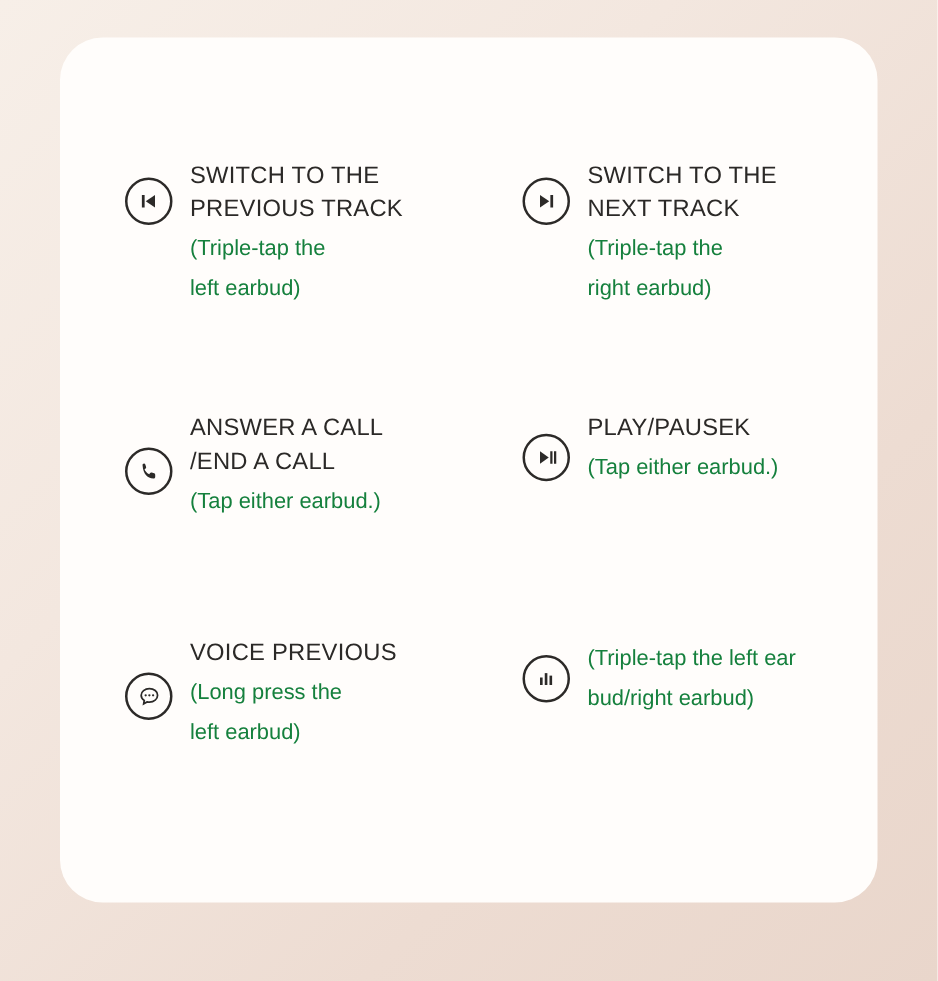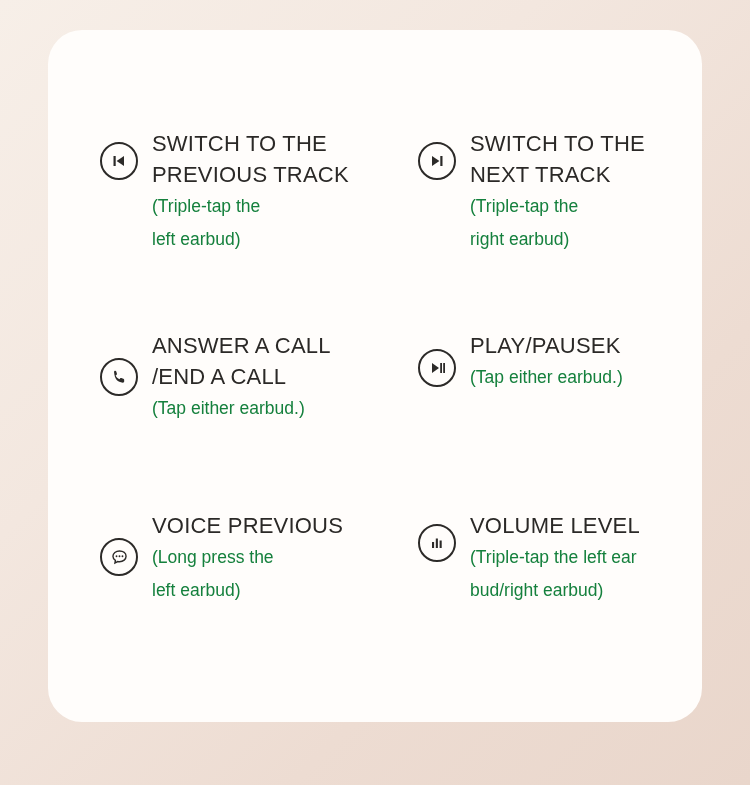--- a/index.html
+++ b/index.html
@@ -54,21 +54,21 @@
     display: flex;
     align-items: center;
     justify-content: center;
     color: #2c2a28;
   }
   .texts {
     margin-left: 12px;
     max-width: 240px;
   }
   .title {
-    font-size: 22px;
+    font-size: 19px;
     line-height: 1.42;
     color: #2b2927;
     letter-spacing: 0.2px;
     white-space: pre-line;
     font-weight: 400;
   }
   .sub {
     font-size: 17.5px;
     line-height: 1.85;
     color: #15803d;
@@ -181,21 +181,20 @@
         <div class="icon-wrap">
           <div class="icon-circle">
             <svg width="20" height="20" viewBox="0 0 20 20" aria-hidden="true">
               <rect x="5" y="9" width="2.1" height="6" fill="#2c2a28"></rect>
               <rect x="8.8" y="5.5" width="2.1" height="9.5" fill="#2c2a28"></rect>
               <rect x="12.6" y="7.5" width="2.1" height="7.5" fill="#2c2a28"></rect>
             </svg>
           </div>
         </div>
         <div class="texts" style="max-width:250px">
-          <div class="title">VOLUME LEVEL</div>
           <div class="sub">(Triple-tap the left ear
 bud/right earbud)</div>
         </div>
       </div>
 
     </div>
   </div>
 </div>
 
 </body></html>

